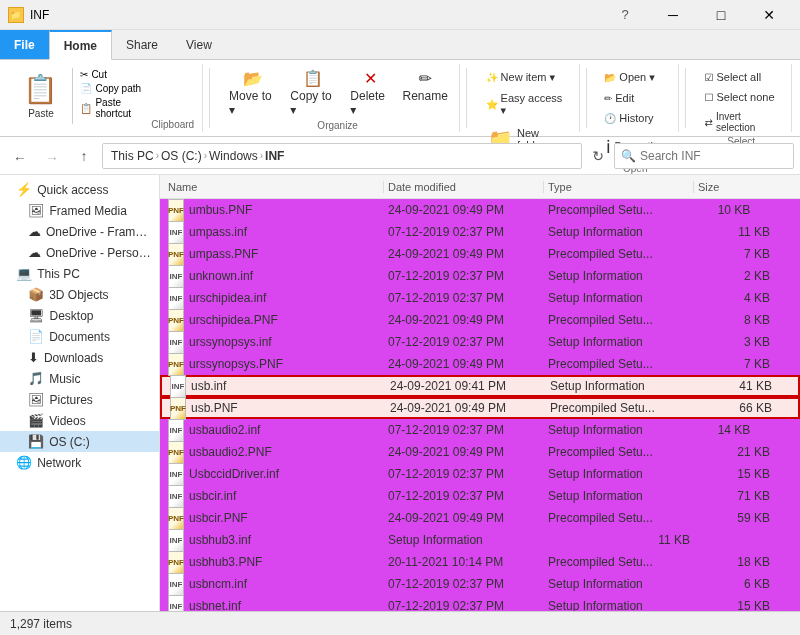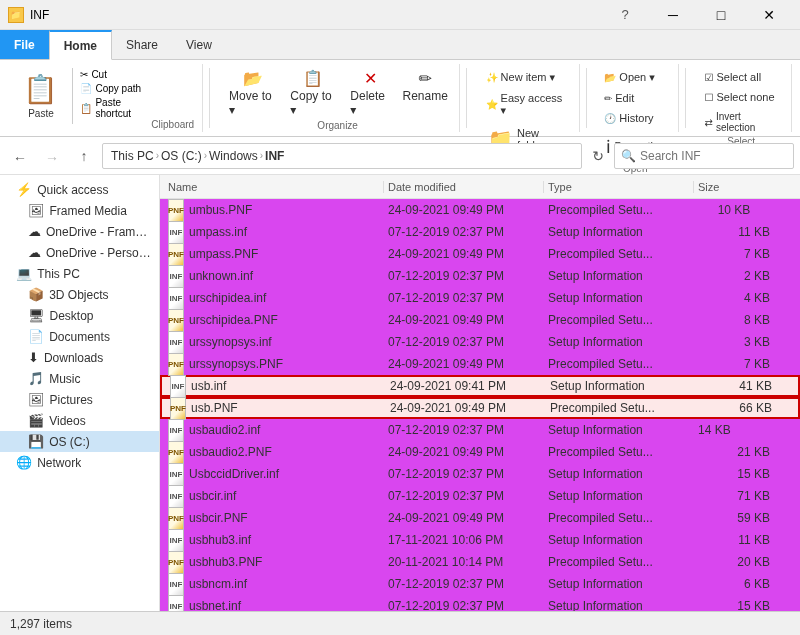--- a/index.html
+++ b/index.html
@@ -416,21 +416,21 @@
     </div>
         <div class="file-row">
       <div>
         <span class="file-icon">
           <span class="file-icon-img inf-icon">INF</span>
           usbaudio2.inf
         </span>
       </div>
       <div>07-12-2019 02:37 PM</div>
       <div>Setup Information</div>
-      <div style="text-align:left;">14 KB</div>
+      <div style="text-align:center;">14 KB</div>
     </div>
         <div class="file-row">
       <div>
         <span class="file-icon">
           <span class="file-icon-img pnf-icon">PNF</span>
           usbaudio2.PNF
         </span>
       </div>
       <div>24-09-2021 09:49 PM</div>
       <div>Precompiled Setu...</div>
@@ -469,34 +469,33 @@
       <div>Precompiled Setu...</div>
       <div style="text-align:right;">59 KB</div>
     </div>
         <div class="file-row">
       <div>
         <span class="file-icon">
           <span class="file-icon-img inf-icon">INF</span>
           usbhub3.inf
         </span>
       </div>
-      <div>17-11-2021 10:06 PM</div>
       <div>Setup Information</div>
       <div style="text-align:right;">11 KB</div>
     </div>
         <div class="file-row">
       <div>
         <span class="file-icon">
           <span class="file-icon-img pnf-icon">PNF</span>
           usbhub3.PNF
         </span>
       </div>
       <div>20-11-2021 10:14 PM</div>
       <div>Precompiled Setu...</div>
-      <div style="text-align:right;">20 KB</div>
+      <div style="text-align:right;">18 KB</div>
     </div>
         <div class="file-row">
       <div>
         <span class="file-icon">
           <span class="file-icon-img inf-icon">INF</span>
           usbncm.inf
         </span>
       </div>
       <div>07-12-2019 02:37 PM</div>
       <div>Setup Information</div>

